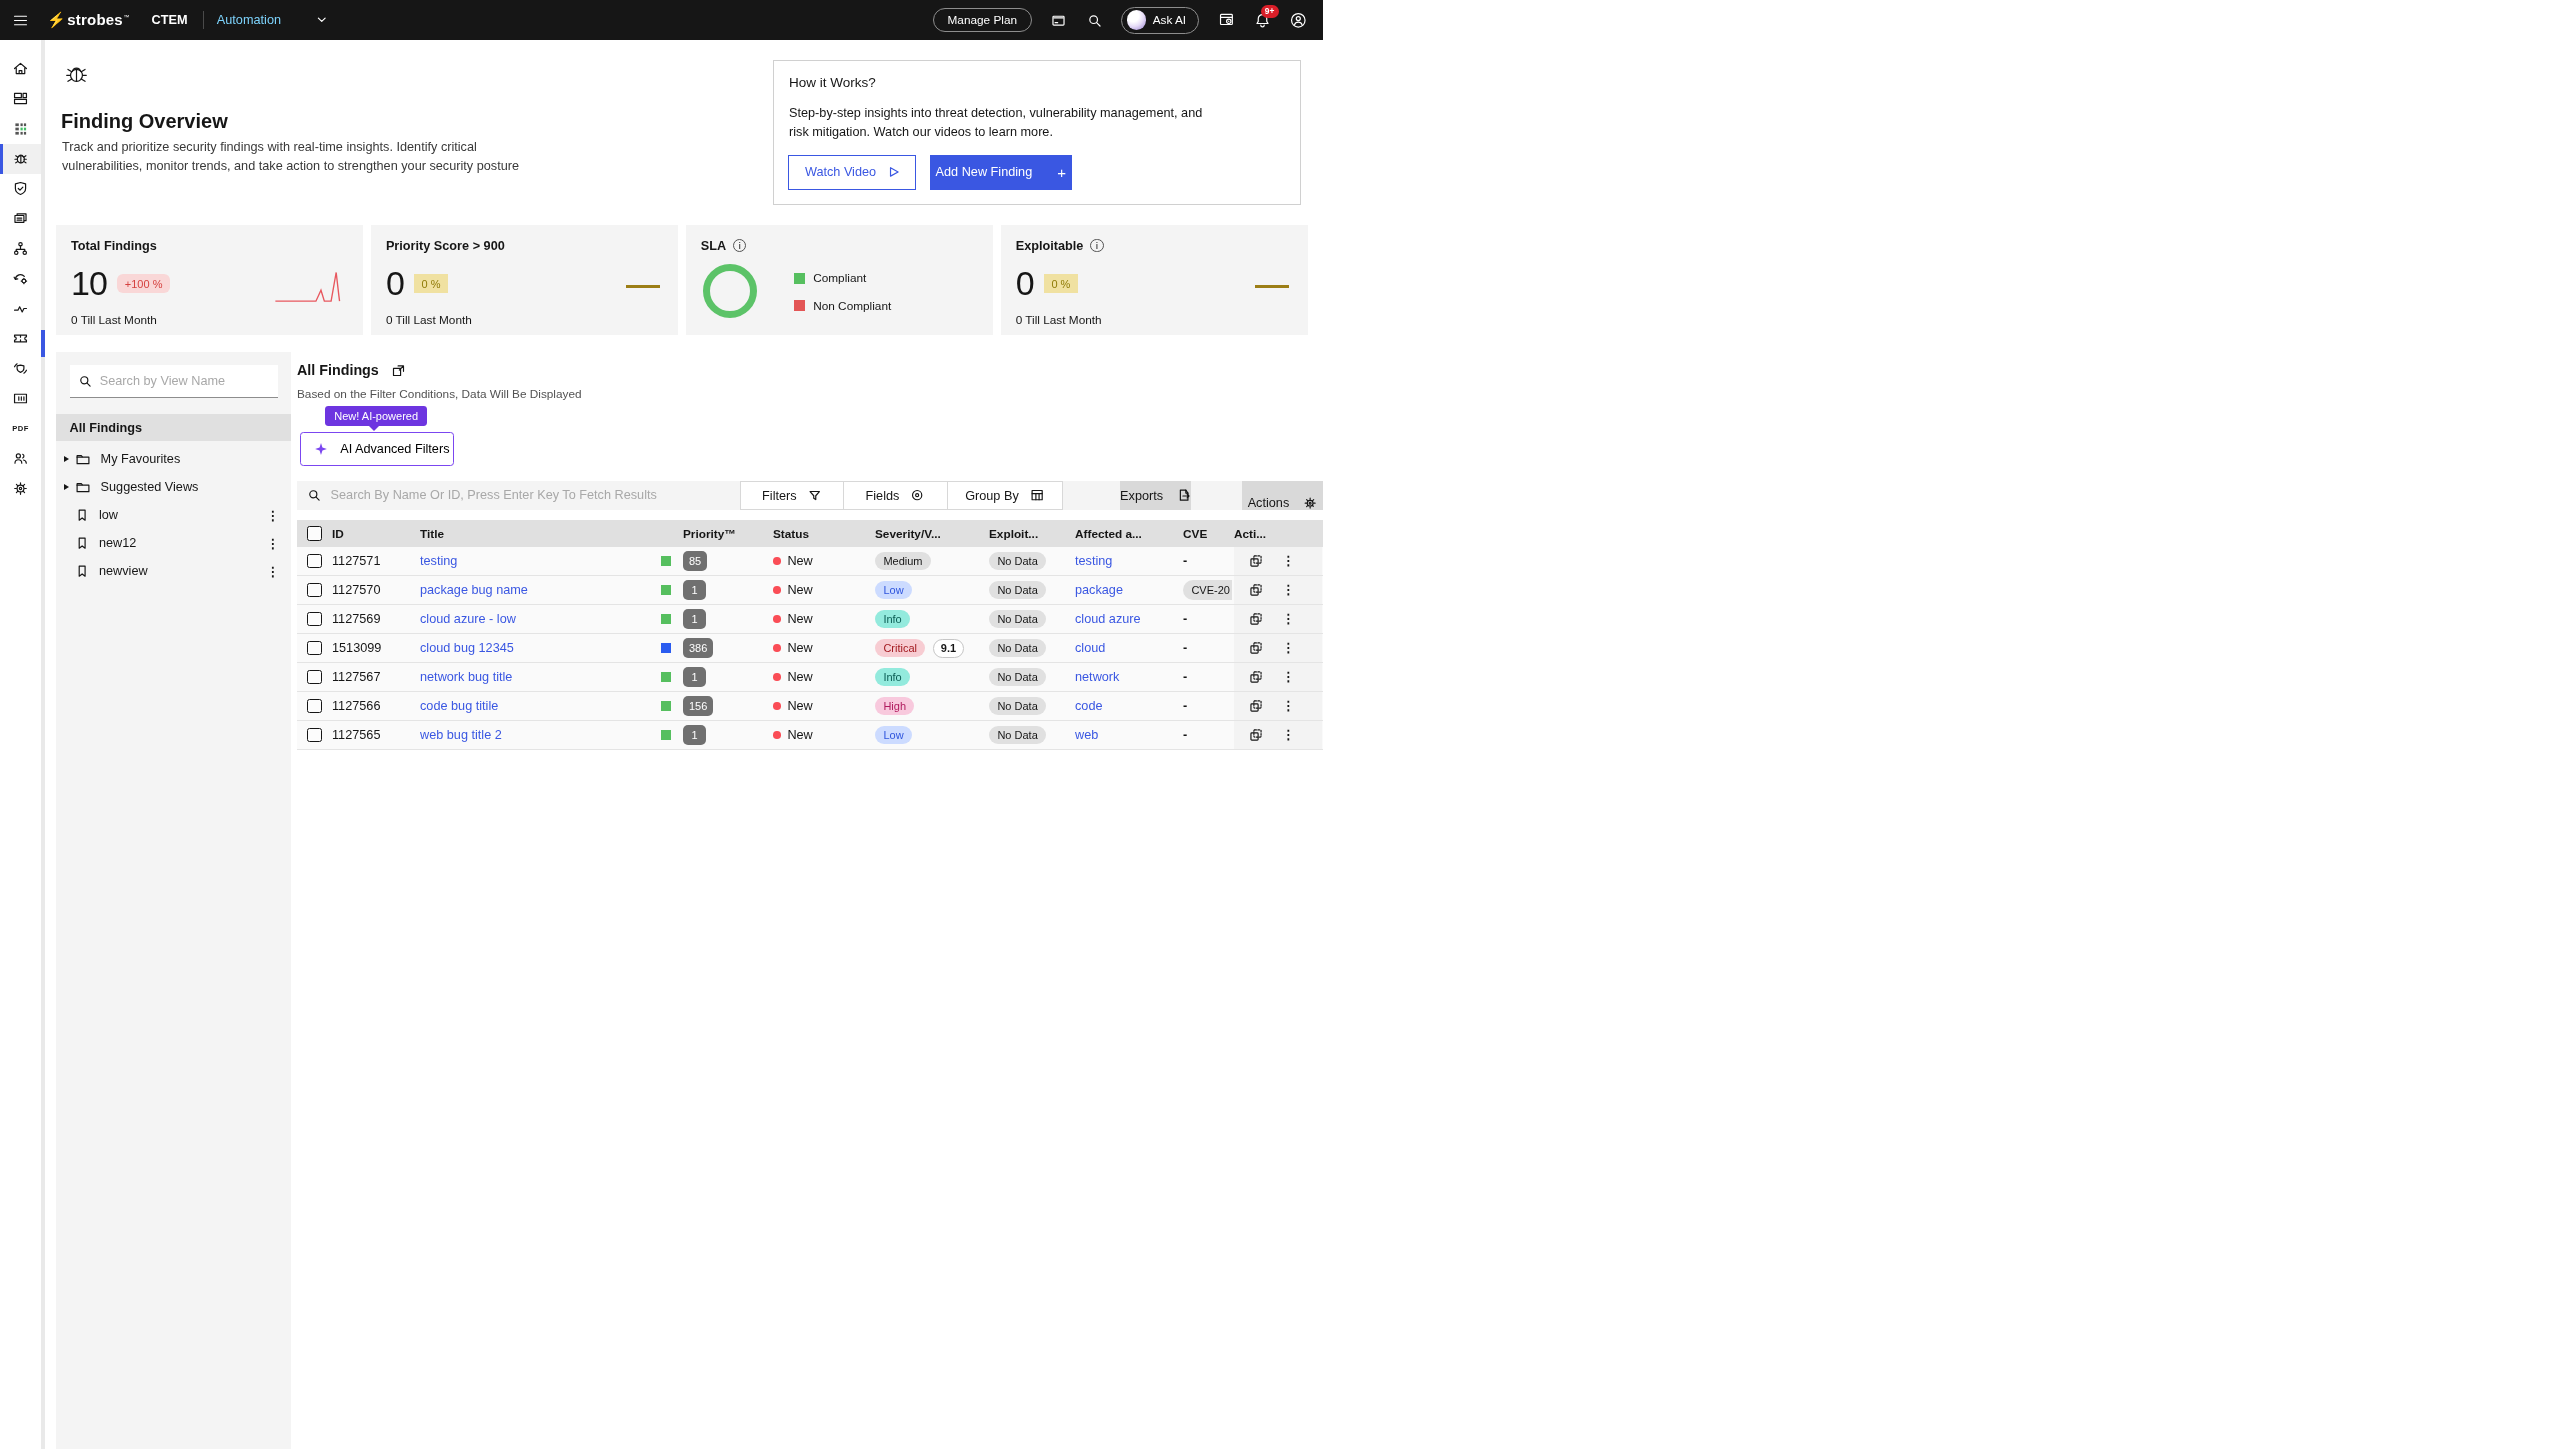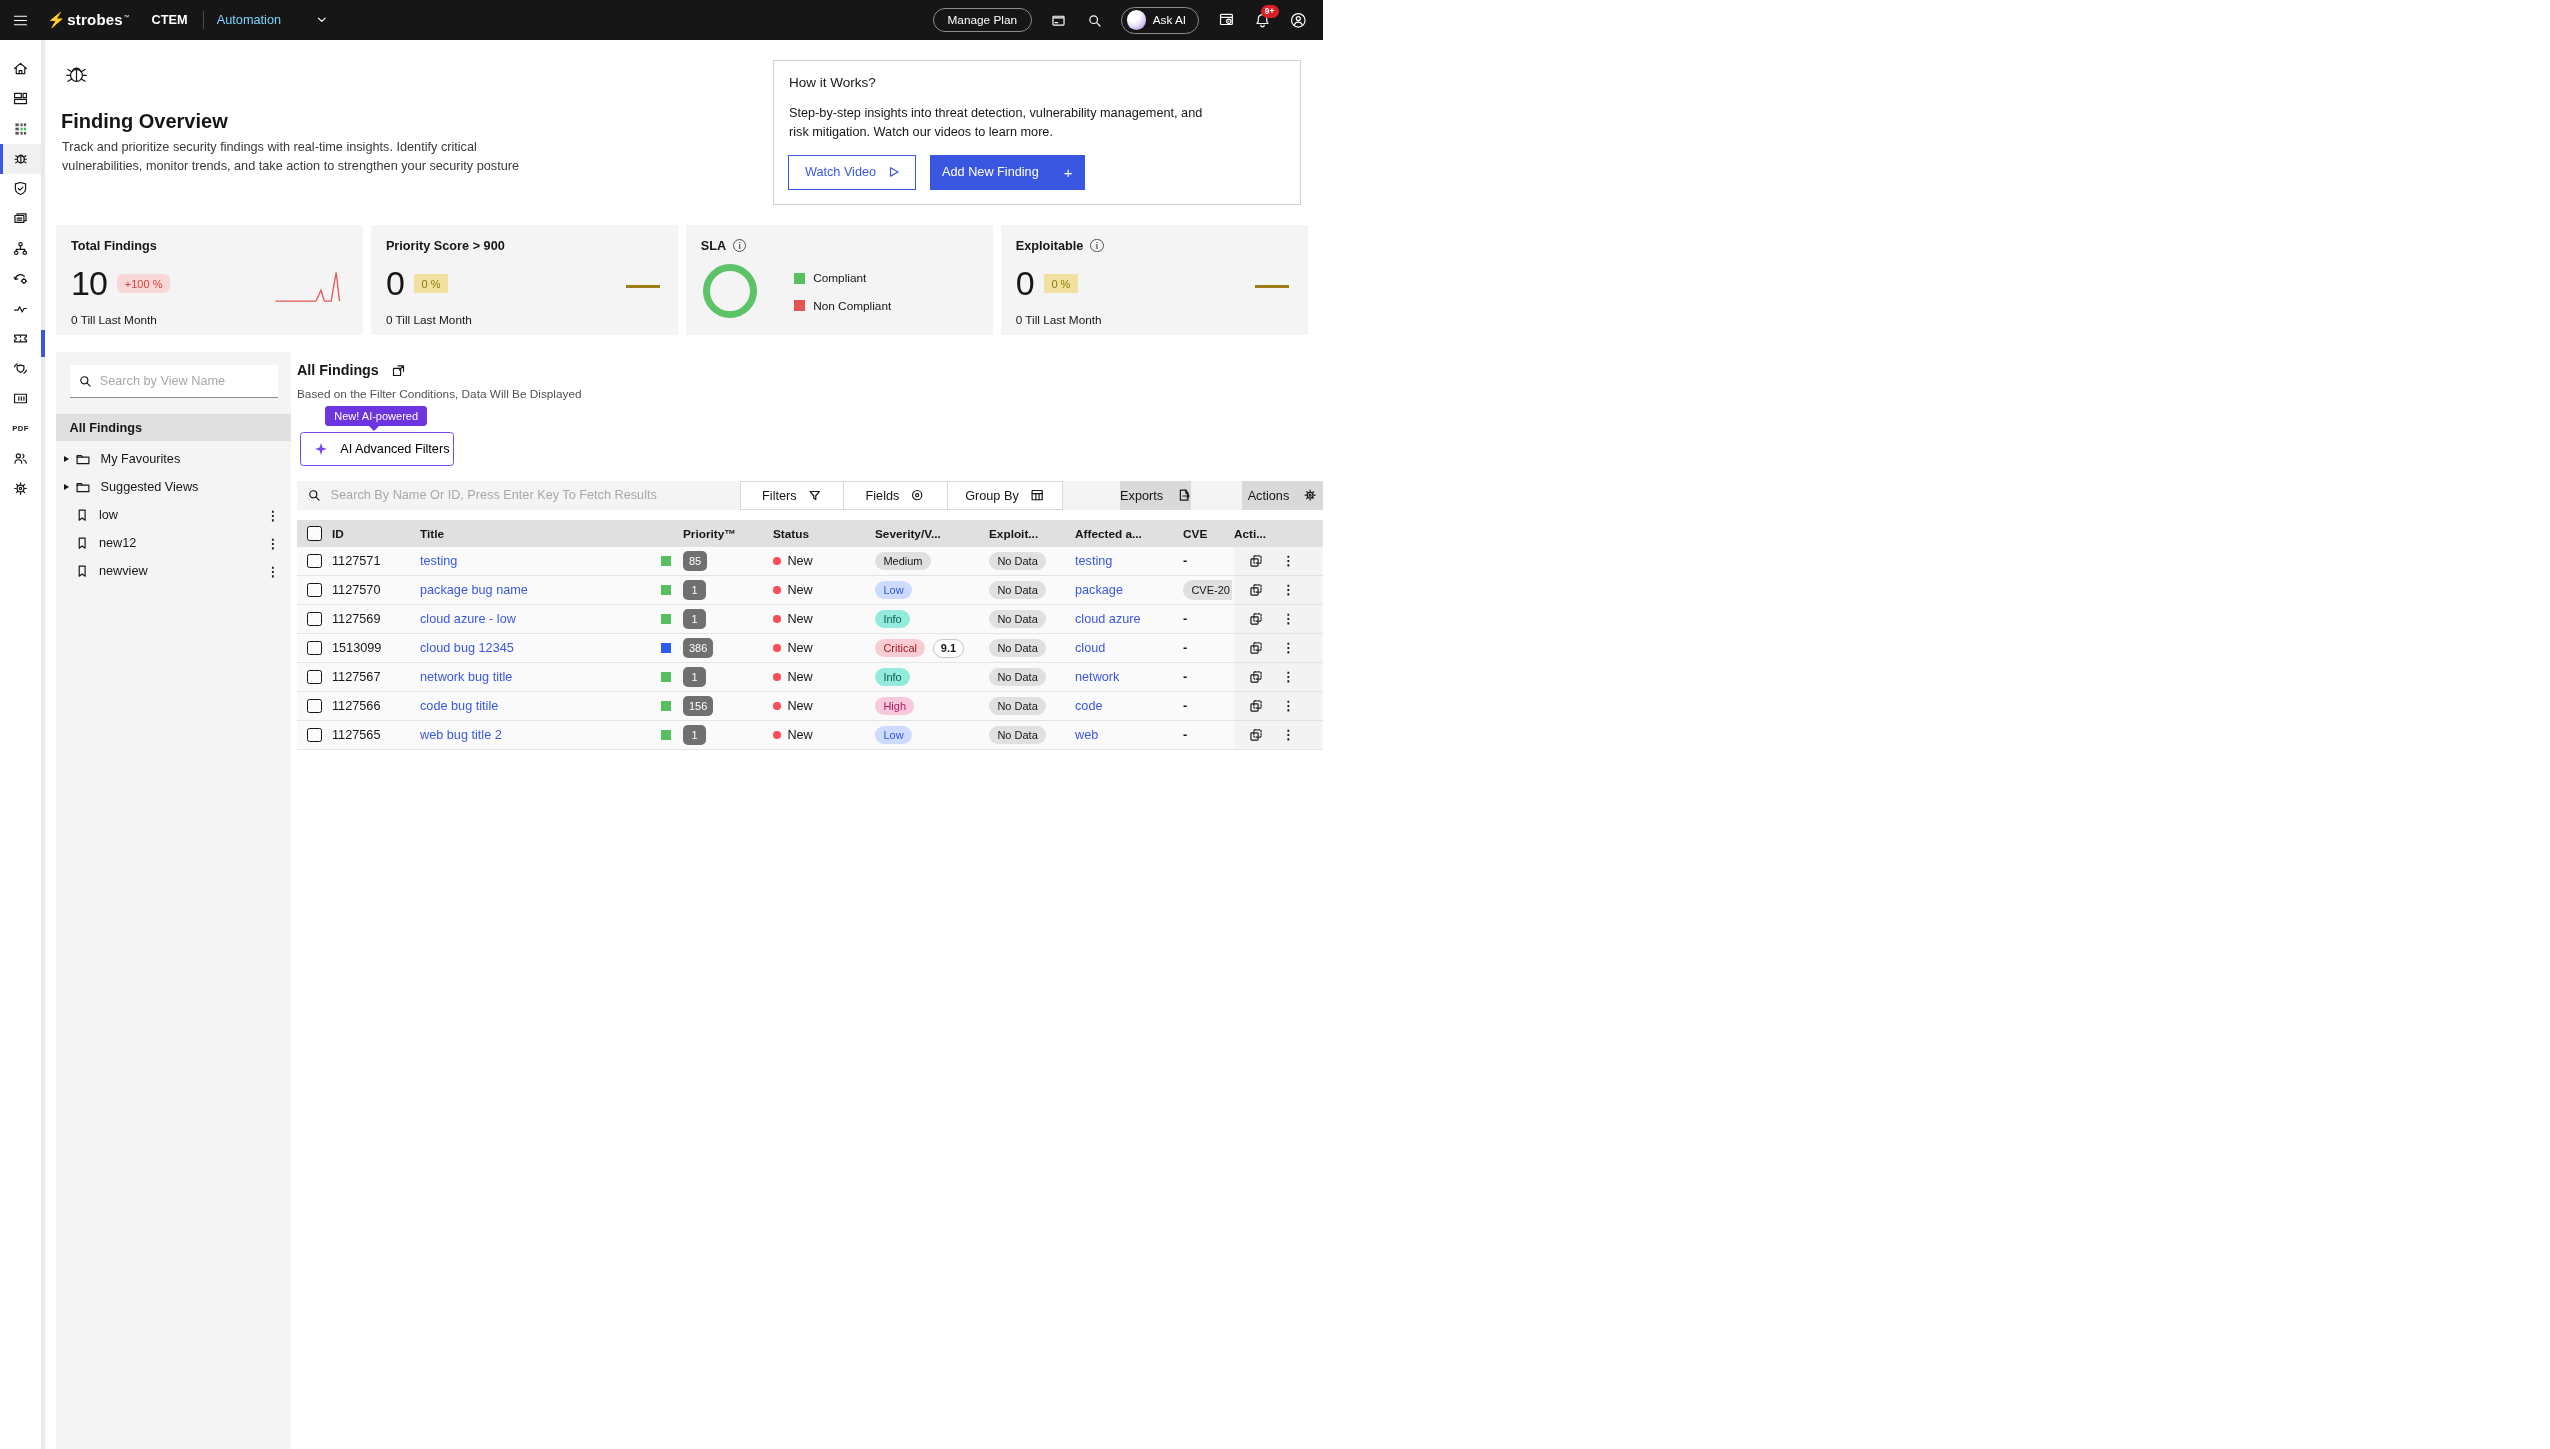--- a/index.html
+++ b/index.html
@@ -49,21 +49,21 @@
   .page-desc { position:absolute; left:62px; top:138px; width:489px; font-size:12.7px; line-height:19.4px; color:#393939; }
 
   
   .how-card { position:absolute; left:773px; top:60px; width:528px; height:145px; background:#fff;
     border:0.8px solid #d0d0d0; padding:14.3px 15px; }
   .how-title { font-size:13.5px; font-weight:normal; }
   .how-body { margin-top:13.5px; font-size:12.7px; line-height:19.4px; width:414px; }
   .how-btns { position:absolute; left:14.3px; bottom:14.3px; display:flex; gap:13.5px; }
   .btn-outline { height:35px; width:128px; border:0.8px solid #3a57e2; background:#fff; color:#3a57e2;
     font-size:12.7px; display:flex; align-items:center; justify-content:center; gap:11.8px; cursor:pointer; }
-  .btn-primary { height:35px; width:155px; background:#3a57e2; border:none; color:#fff;
+  .btn-primary { height:35px; width:142px; background:#3a57e2; border:none; color:#fff;
     font-size:12.7px; display:flex; align-items:center; justify-content:center; gap:25px; cursor:pointer; }
   .plus { font-size:15px; }
 
   
   .stats-row { position:absolute; left:56px; top:225px; width:1252px; height:110px; display:flex; gap:7.6px; }
   .stat-card { flex:1; background:#f4f4f4; padding:13.5px 15px; position:relative; }
   .stat-label { font-size:12.7px; font-weight:bold; display:flex; align-items:center; gap:6.8px; }
   .stat-value-row { display:flex; align-items:center; gap:10px; margin-top:11.8px; }
   .stat-value { font-size:34px; font-weight:400; letter-spacing:-0.8px; }
   .delta { font-size:11px; padding:3.4px 7.6px; }
@@ -117,21 +117,21 @@
     font-family:"Liberation Sans", sans-serif; color:#161616; }
   .t-search input::placeholder { color:#a8a8a8; }
   .seg-group { display:flex; height:29px; background:#fff; border:0.8px solid #d8d8d8; }
   .seg-btn { display:flex; align-items:center; justify-content:center; gap:11px; font-size:12.7px;
     cursor:pointer; border-right:0.8px solid #d8d8d8; }
   .seg-btn:last-child { border-right:none; }
   .seg-filters { width:103px; } .seg-fields { width:104px; } .seg-group-by { width:114px; }
   .gray-btn { height:29px; background:#d9d9d9; display:flex; align-items:center; justify-content:center;
     gap:13.5px; font-size:12.7px; cursor:pointer; }
   .btn-exports { width:110px; margin-left:19.4px; }
-  .btn-actions { width:126px; margin-left:12.7px; }
+  .btn-actions { width:126px; margin-left:12.7px;align-items:flex-end; }
 
   
   .tgrid { display:grid; grid-template-columns:35px 88px 263px 90px 102px 114px 86px 108px 51px 88px;
     align-items:center; }
   .thead { position:absolute; left:0; top:168px; width:1026px; height:27px; background:#e0e0e0;
     font-size:11.8px; font-weight:bold; }
   .tbody { position:absolute; left:0; top:195px; width:1026px; }
   .trow { height:29px; background:#fafafa; border-bottom:0.8px solid #e4e4e4; }
   .cell { height:100%; display:flex; align-items:center; overflow:hidden; }
   .c-check { justify-content:center; }

